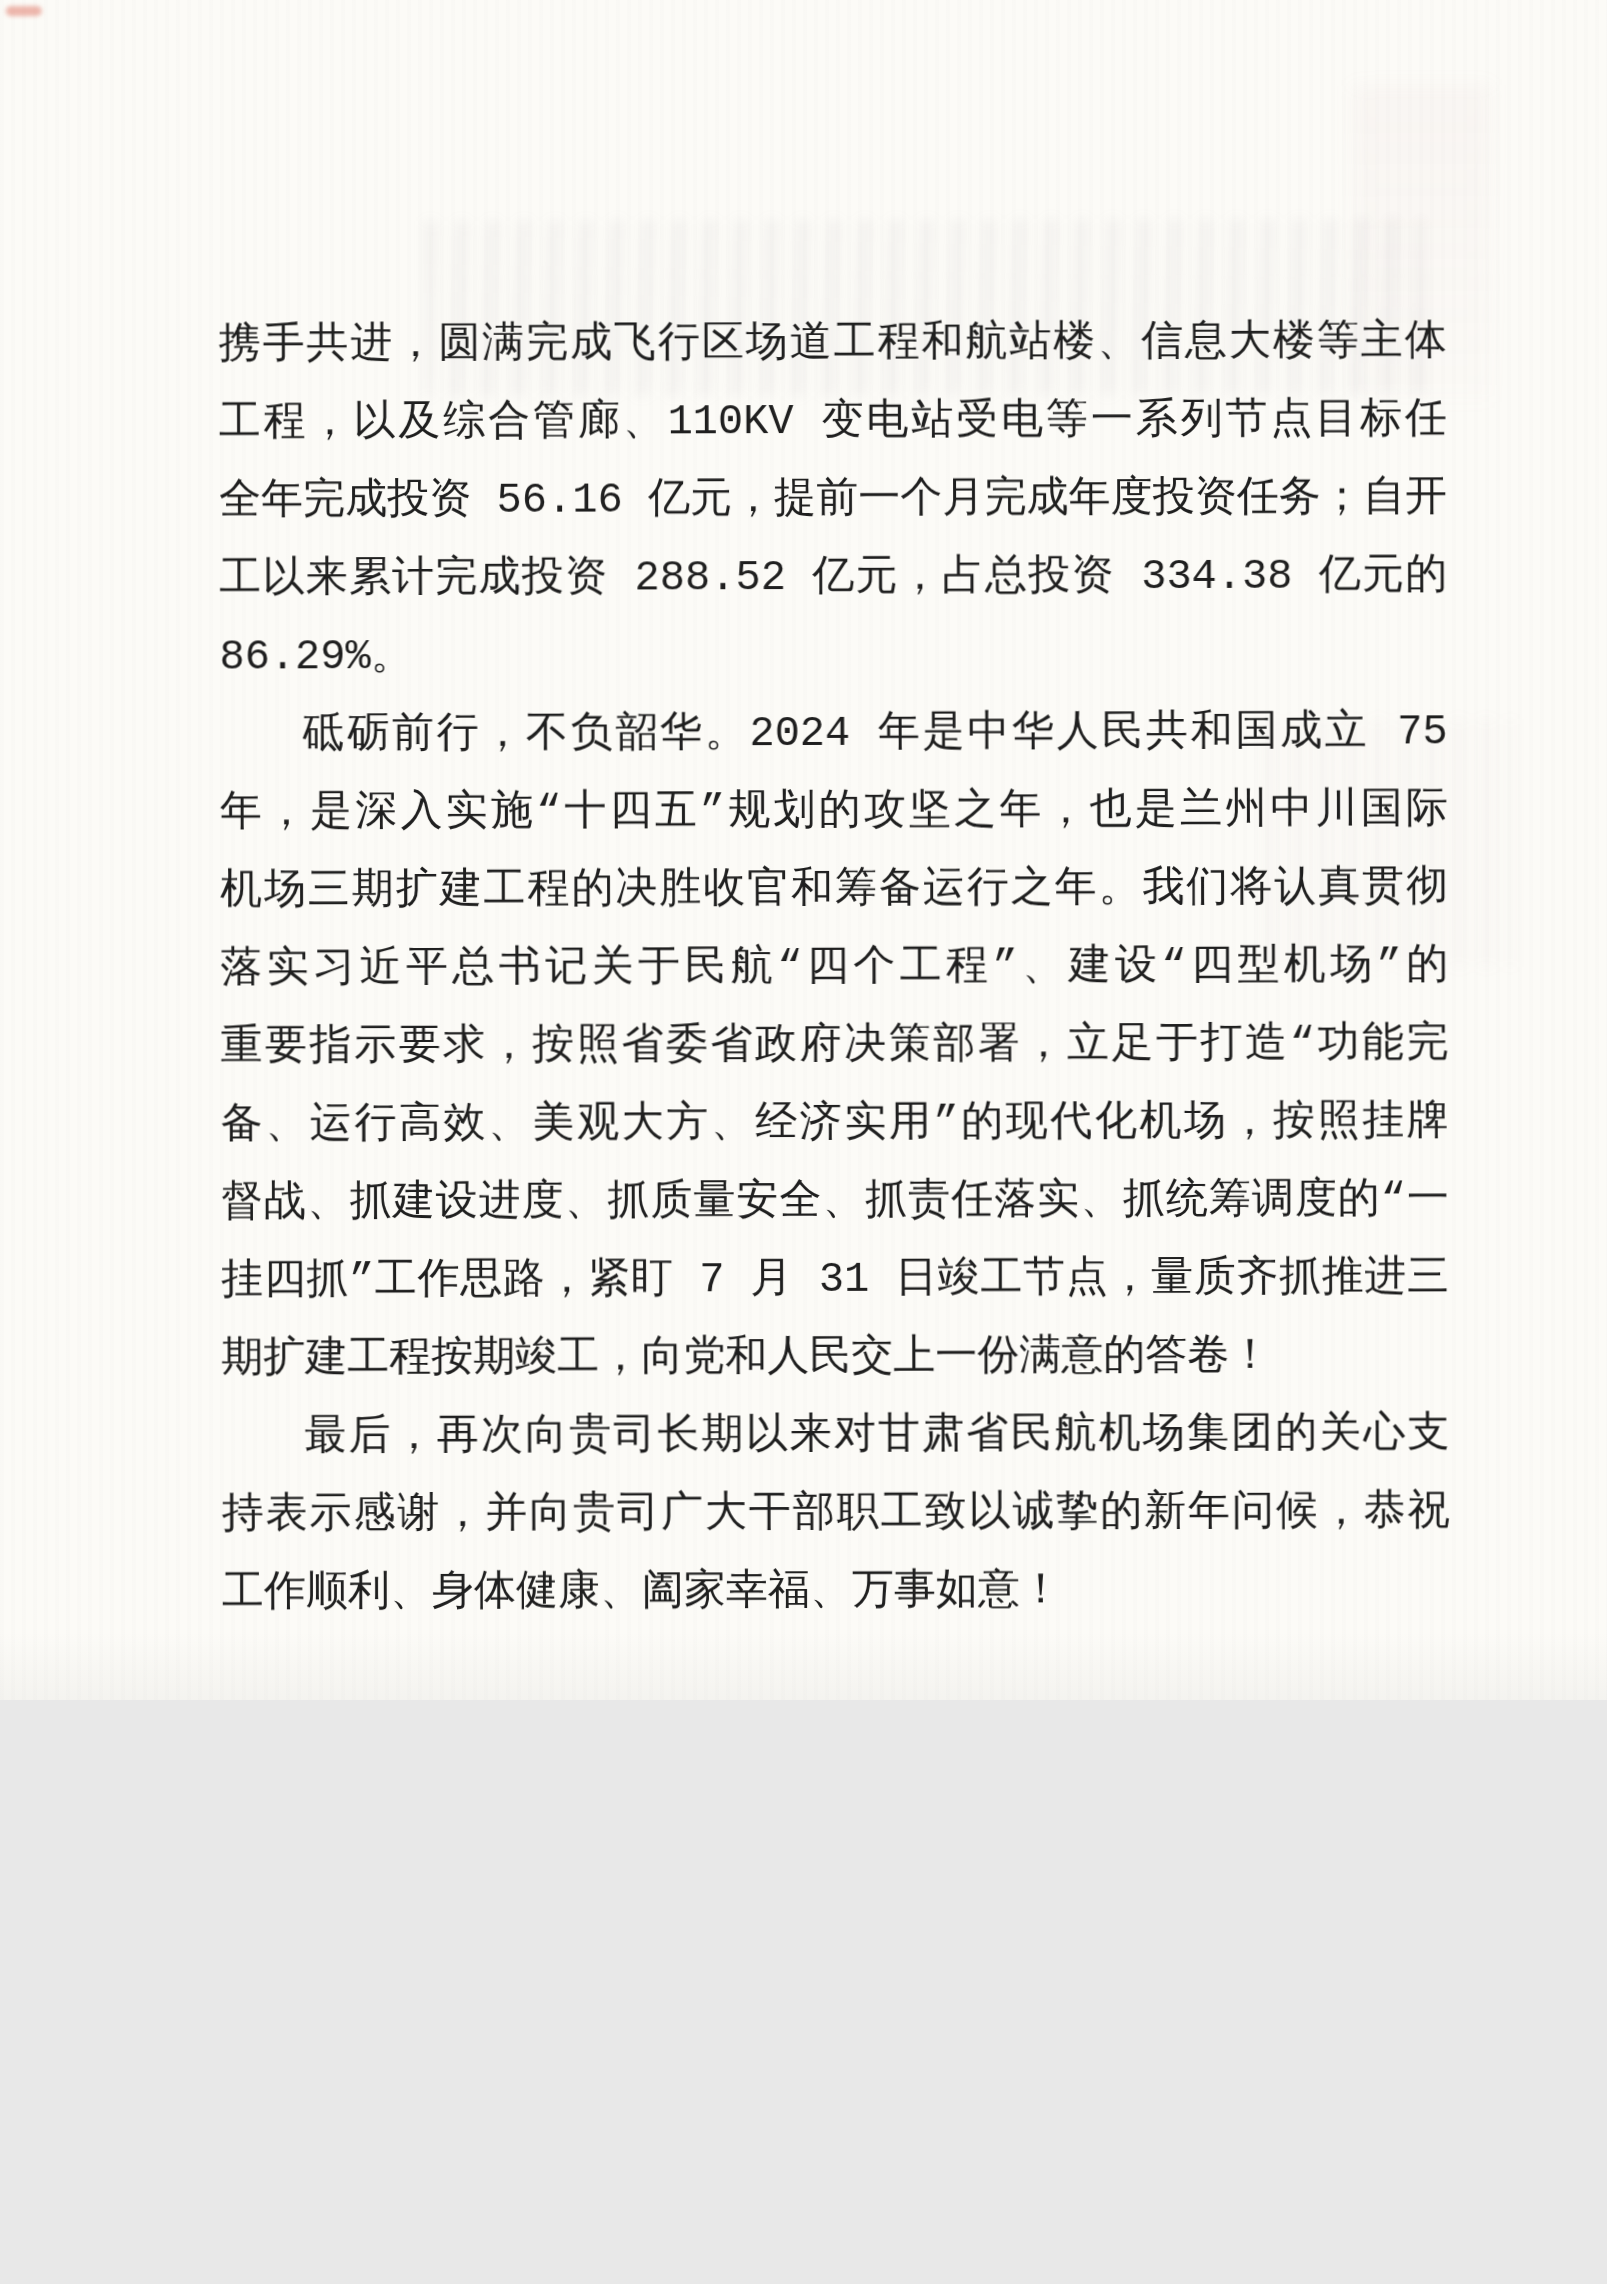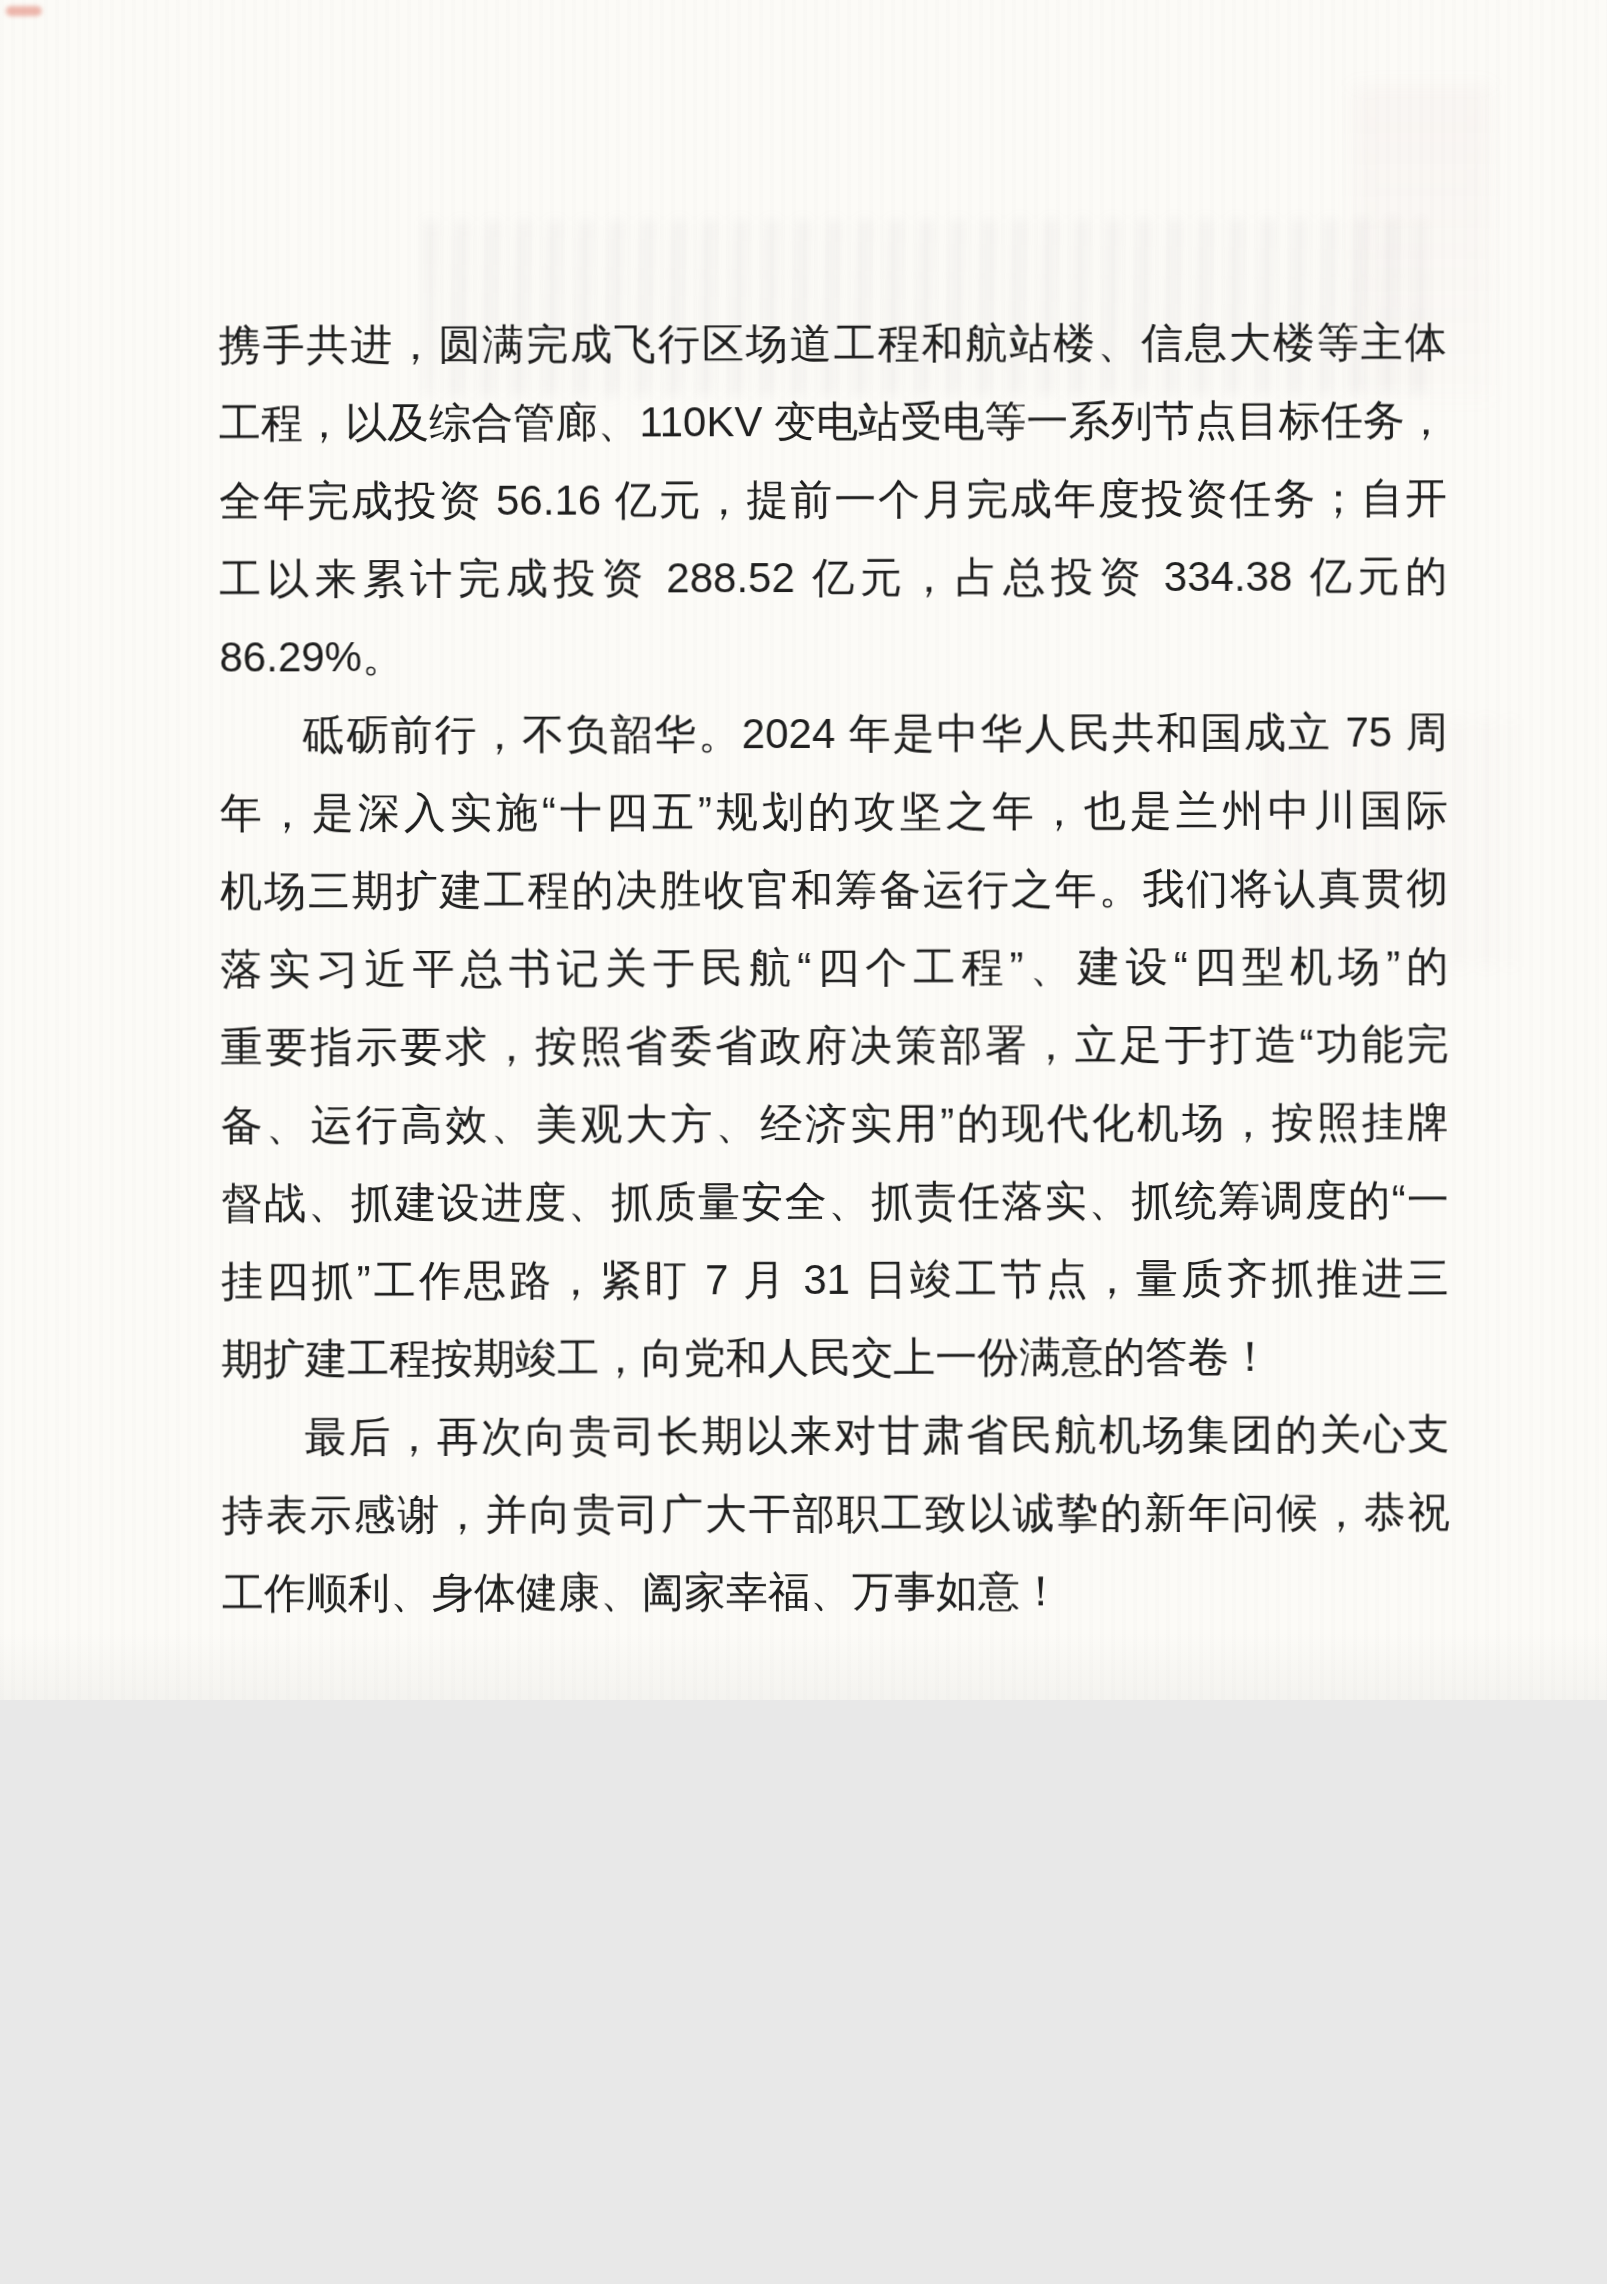--- a/index.html
+++ b/index.html
@@ -3,21 +3,21 @@
 <meta charset="utf-8">
 <style>
   html, body { margin: 0; padding: 0; background: #e8e8e8; }
   .page {
     position: relative;
     width: 1608px;
     height: 1700px;
     margin: 0 auto;
     background: #fcfbf7;
     overflow: hidden;
-    font-family: Liberation Sans, sans-serif;
+    font-family: Liberation Mono, monospace;
   }
   
   .page::before {
     content: "";
     position: absolute; inset: 0;
     background:
       repeating-linear-gradient(90deg, rgba(60,60,70,0.012) 0 4px, rgba(0,0,0,0) 4px 11px),
       linear-gradient(180deg, rgba(255,255,255,0) 96%, rgba(120,120,120,0.06) 100%);
     pointer-events: none;
   }

